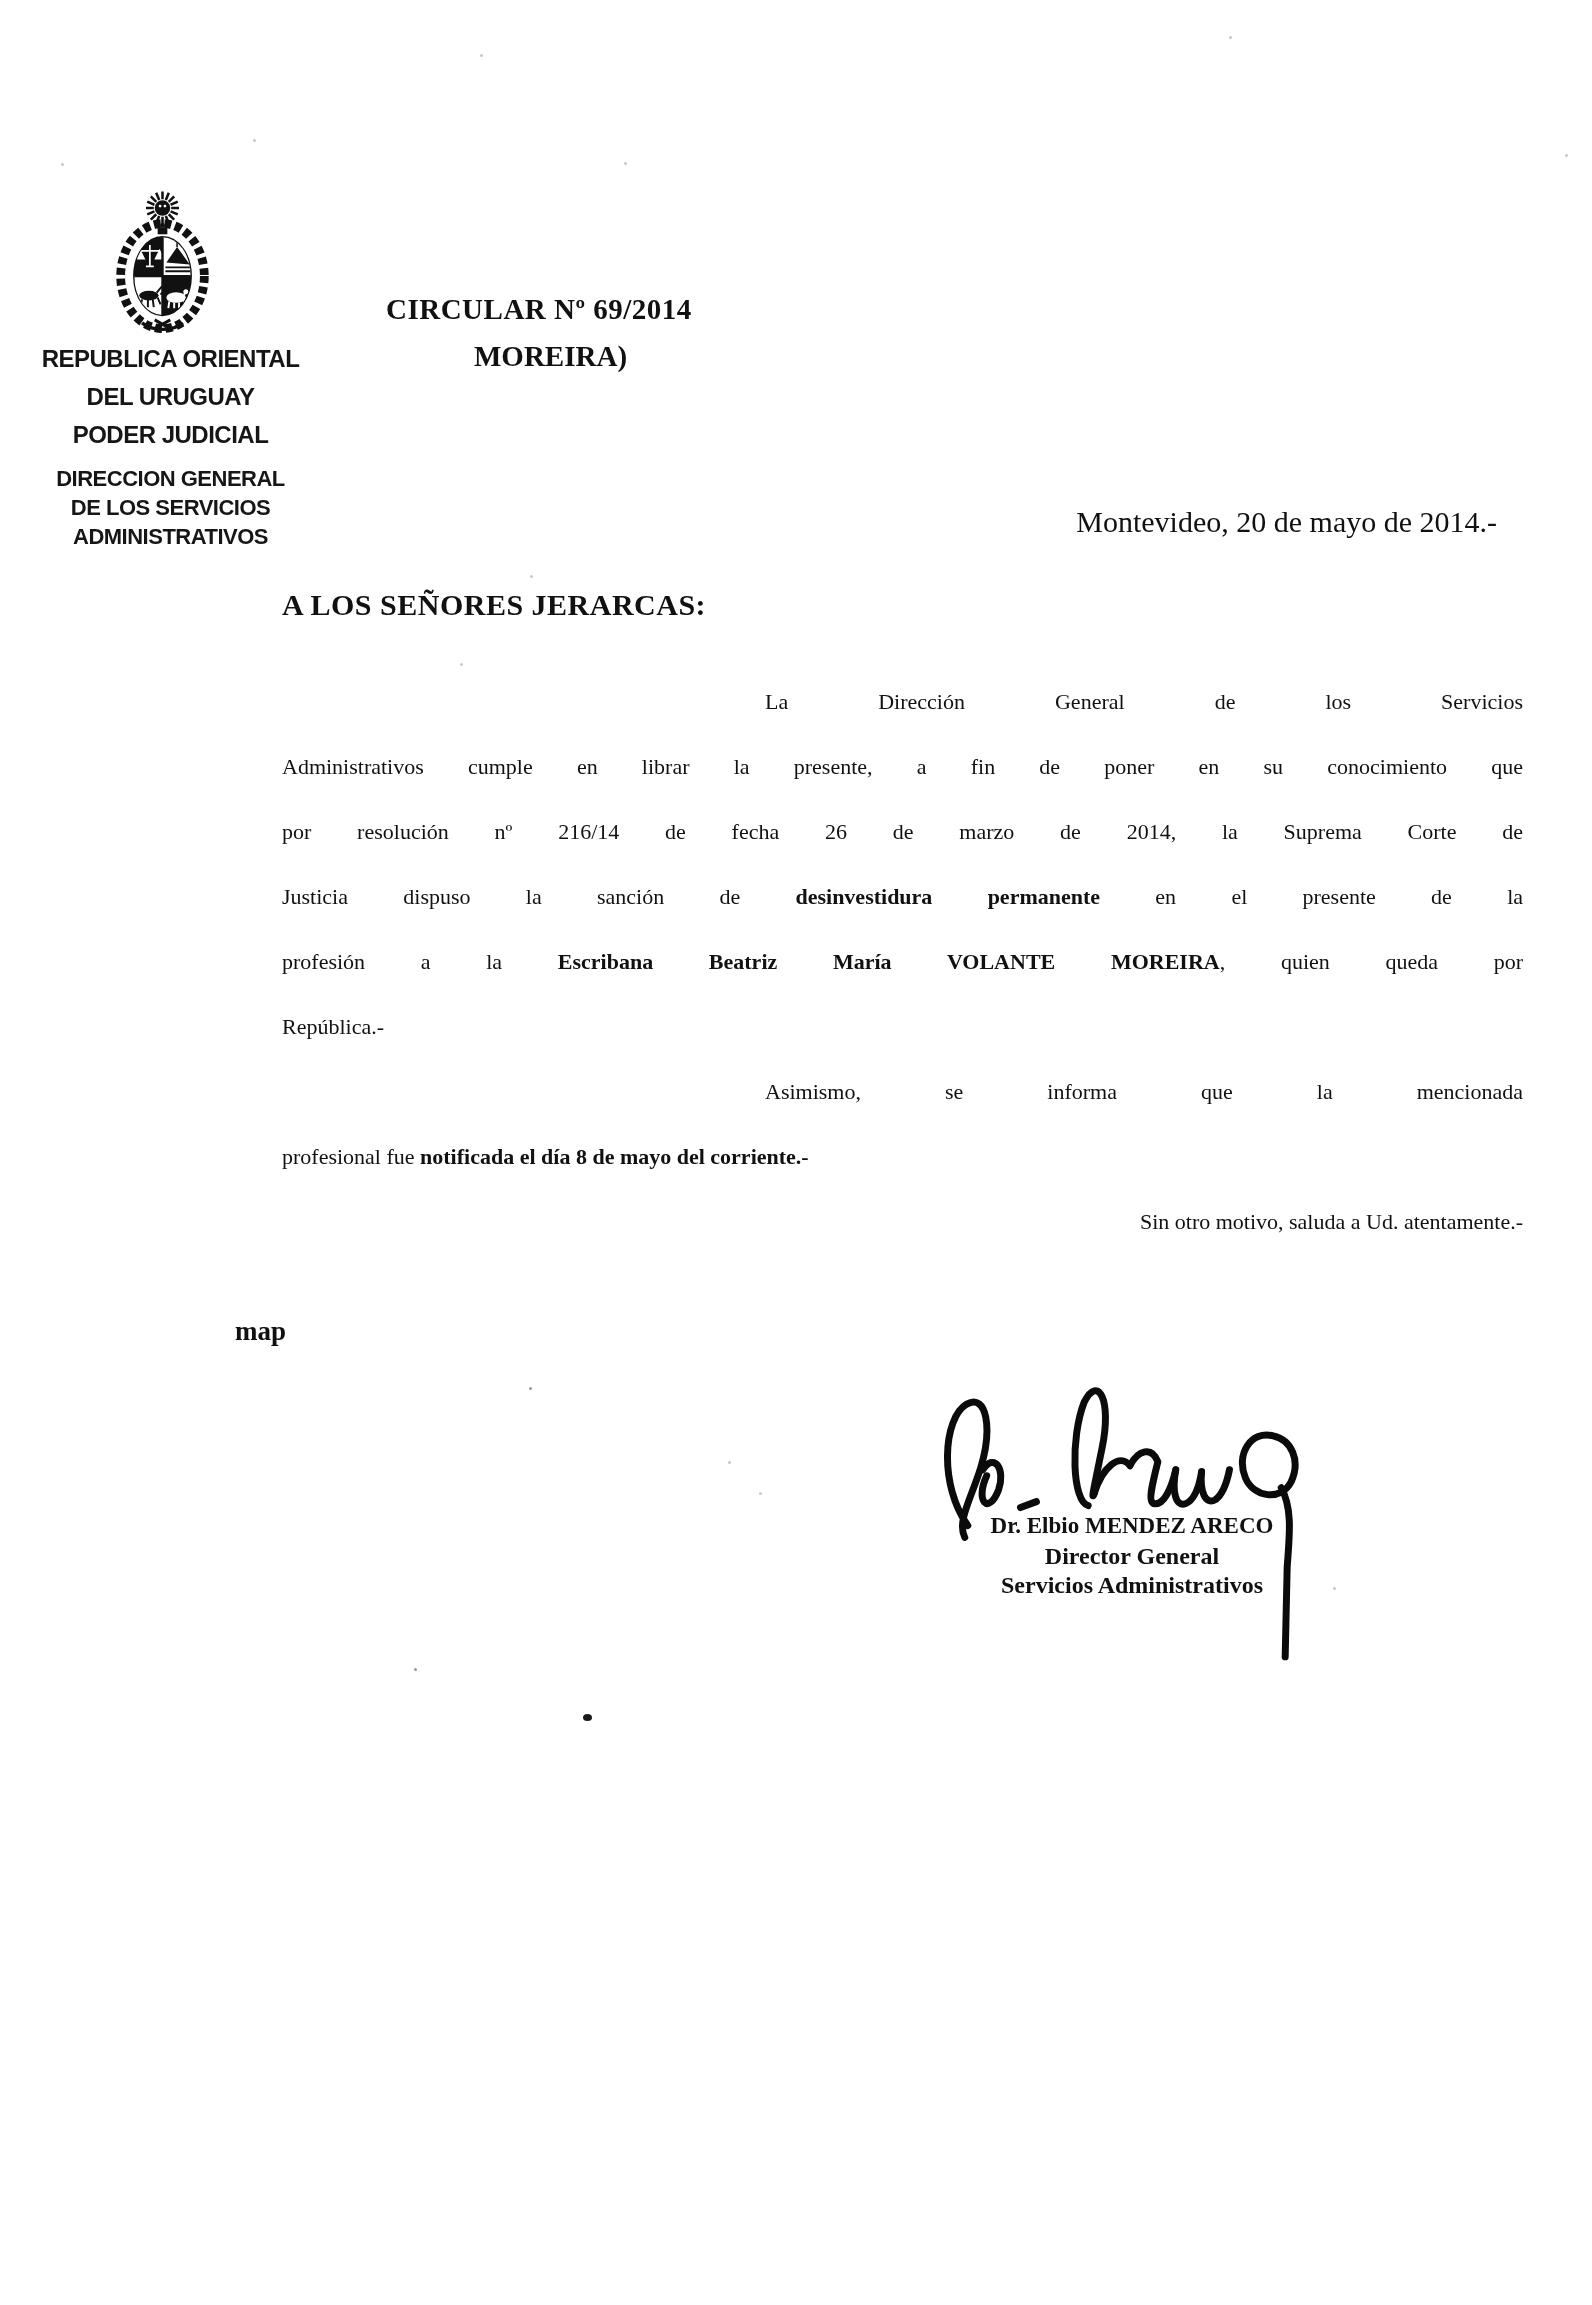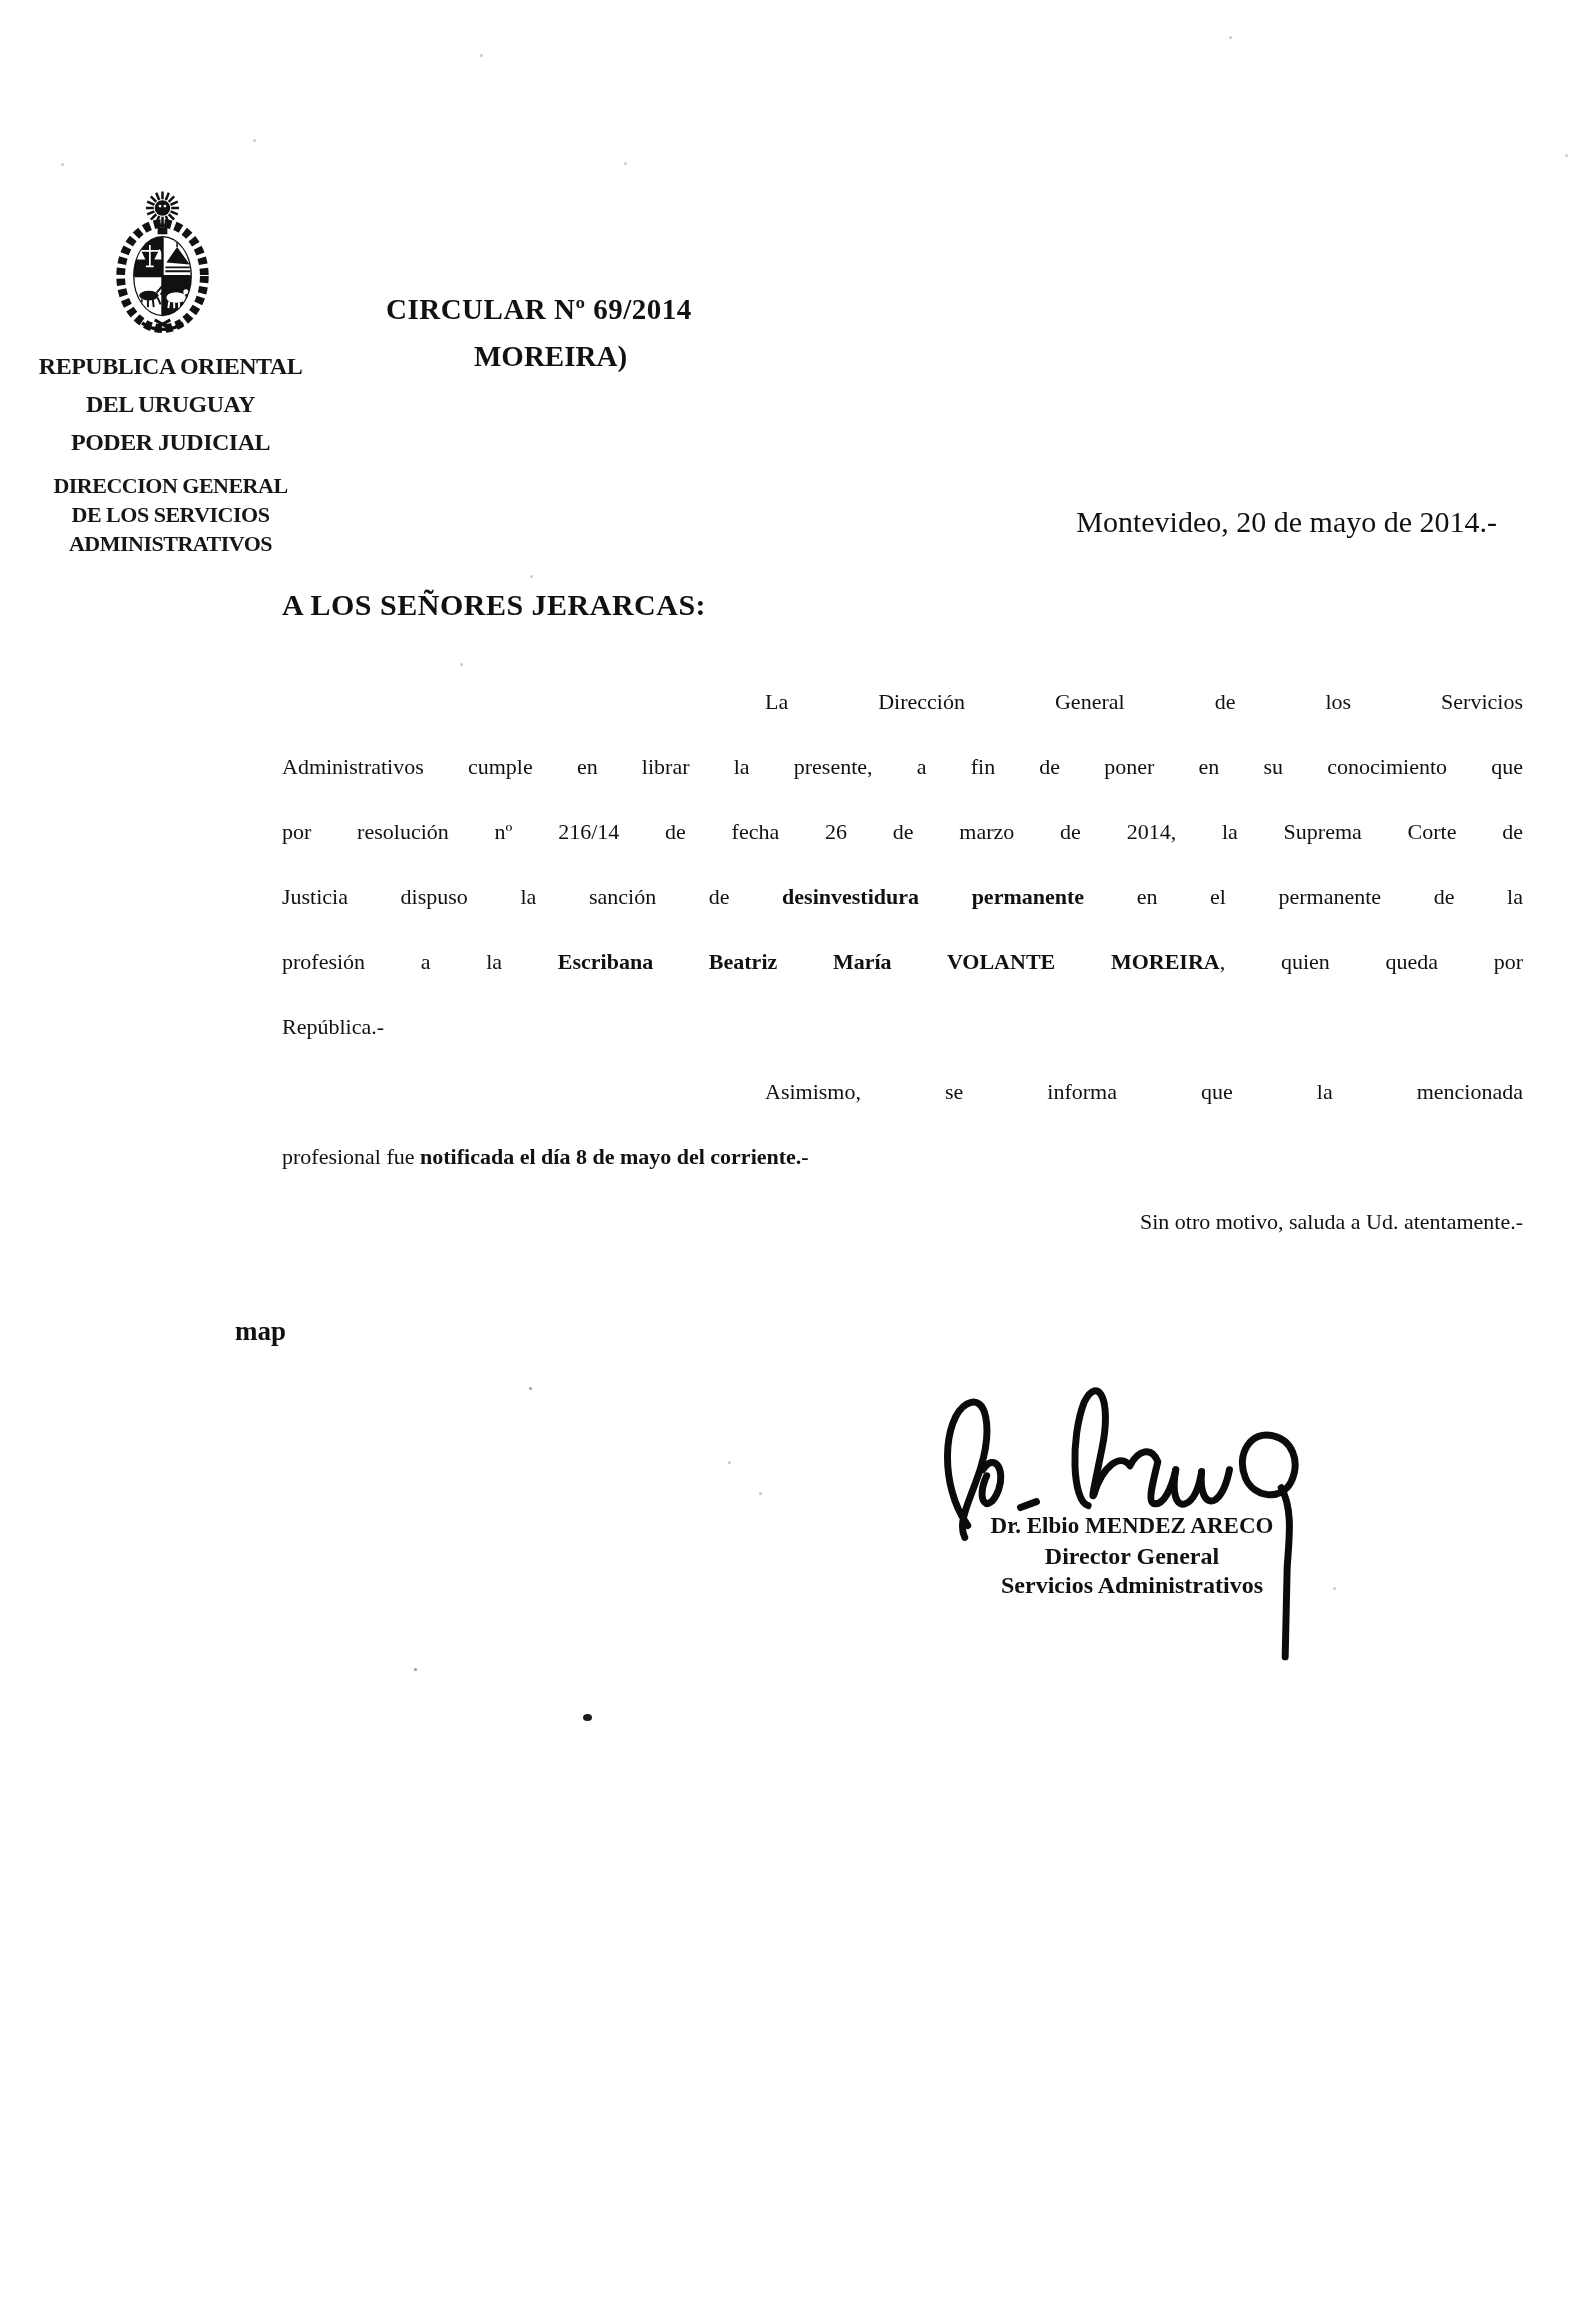--- a/index.html
+++ b/index.html
@@ -9,22 +9,22 @@
     background:#ffffff;
     font-family:"Liberation Serif", serif;
     color:#111;
     overflow:hidden;
   }
   
   .crest{position:absolute;left:109px;top:187px;width:107px;height:151px;}
   .org-block{
     position:absolute;left:28px;top:340px;width:285px;
     text-align:center;
-    font-family:Liberation Serif, serif;
-    font-weight:bold;letter-spacing:-0.5px;color:#161616;margin-top:7px;
+    font-family:Liberation Sans, sans-serif;
+    font-weight:bold;letter-spacing:-0.5px;color:#161616;
   }
   .org-large{font-size:24px;line-height:38px;}
   .org-small{font-size:22px;line-height:29px;}
   .org-gap{height:10px;}
   
   .doc-header{position:absolute;left:386px;top:293px;width:1134px;}
   .circular-no{font-size:29px;font-weight:bold;letter-spacing:0.5px;}
   .ref-line1{
     margin-top:23px;font-size:29px;font-weight:bold;
     text-align:justify;text-align-last:justify;
@@ -125,21 +125,21 @@
   </div>
 
   <div class="date-line">Montevideo, 20 de mayo de 2014.-</div>
 
   <div class="salutation">A LOS SEÑORES JERARCAS:</div>
 
   <div class="body-text">
       <div class="bline justify" style="padding-left: 483px;"><span>La Dirección General de los Servicios</span></div>
       <div class="bline justify"><span>Administrativos cumple en librar la presente, a fin de poner en su conocimiento que</span></div>
       <div class="bline justify"><span>por resolución nº 216/14 de fecha 26 de marzo de 2014, la Suprema Corte de</span></div>
-      <div class="bline justify"><span>Justicia dispuso la sanción de </span><span class="bold">desinvestidura permanente</span><span> en el permanente de la</span></div>
+      <div class="bline justify"><span>Justicia dispuso la sanción de </span><span class="bold">desinvestidura permanente</span><span> en el presente de la</span></div>
       <div class="bline justify"><span>profesión a la </span><span class="bold">Escribana Beatriz María VOLANTE MOREIRA</span><span>, quien queda por</span></div>
       <div class="bline left"><span>República.-</span></div>
       <div class="bline justify" style="padding-left: 483px;"><span>Asimismo, se informa que la mencionada</span></div>
       <div class="bline left"><span>profesional fue </span><span class="bold">notificada el día 8 de mayo del corriente.-</span></div>
       <div class="bline left" style="padding-left: 483px; text-align: right;"><span>Sin otro motivo, saluda a Ud. atentamente.-</span></div>
     </div>
 
   <div class="initials">map</div>
 
   <svg class="sig-scrawl" viewBox="0 0 400 300" aria-hidden="true">

